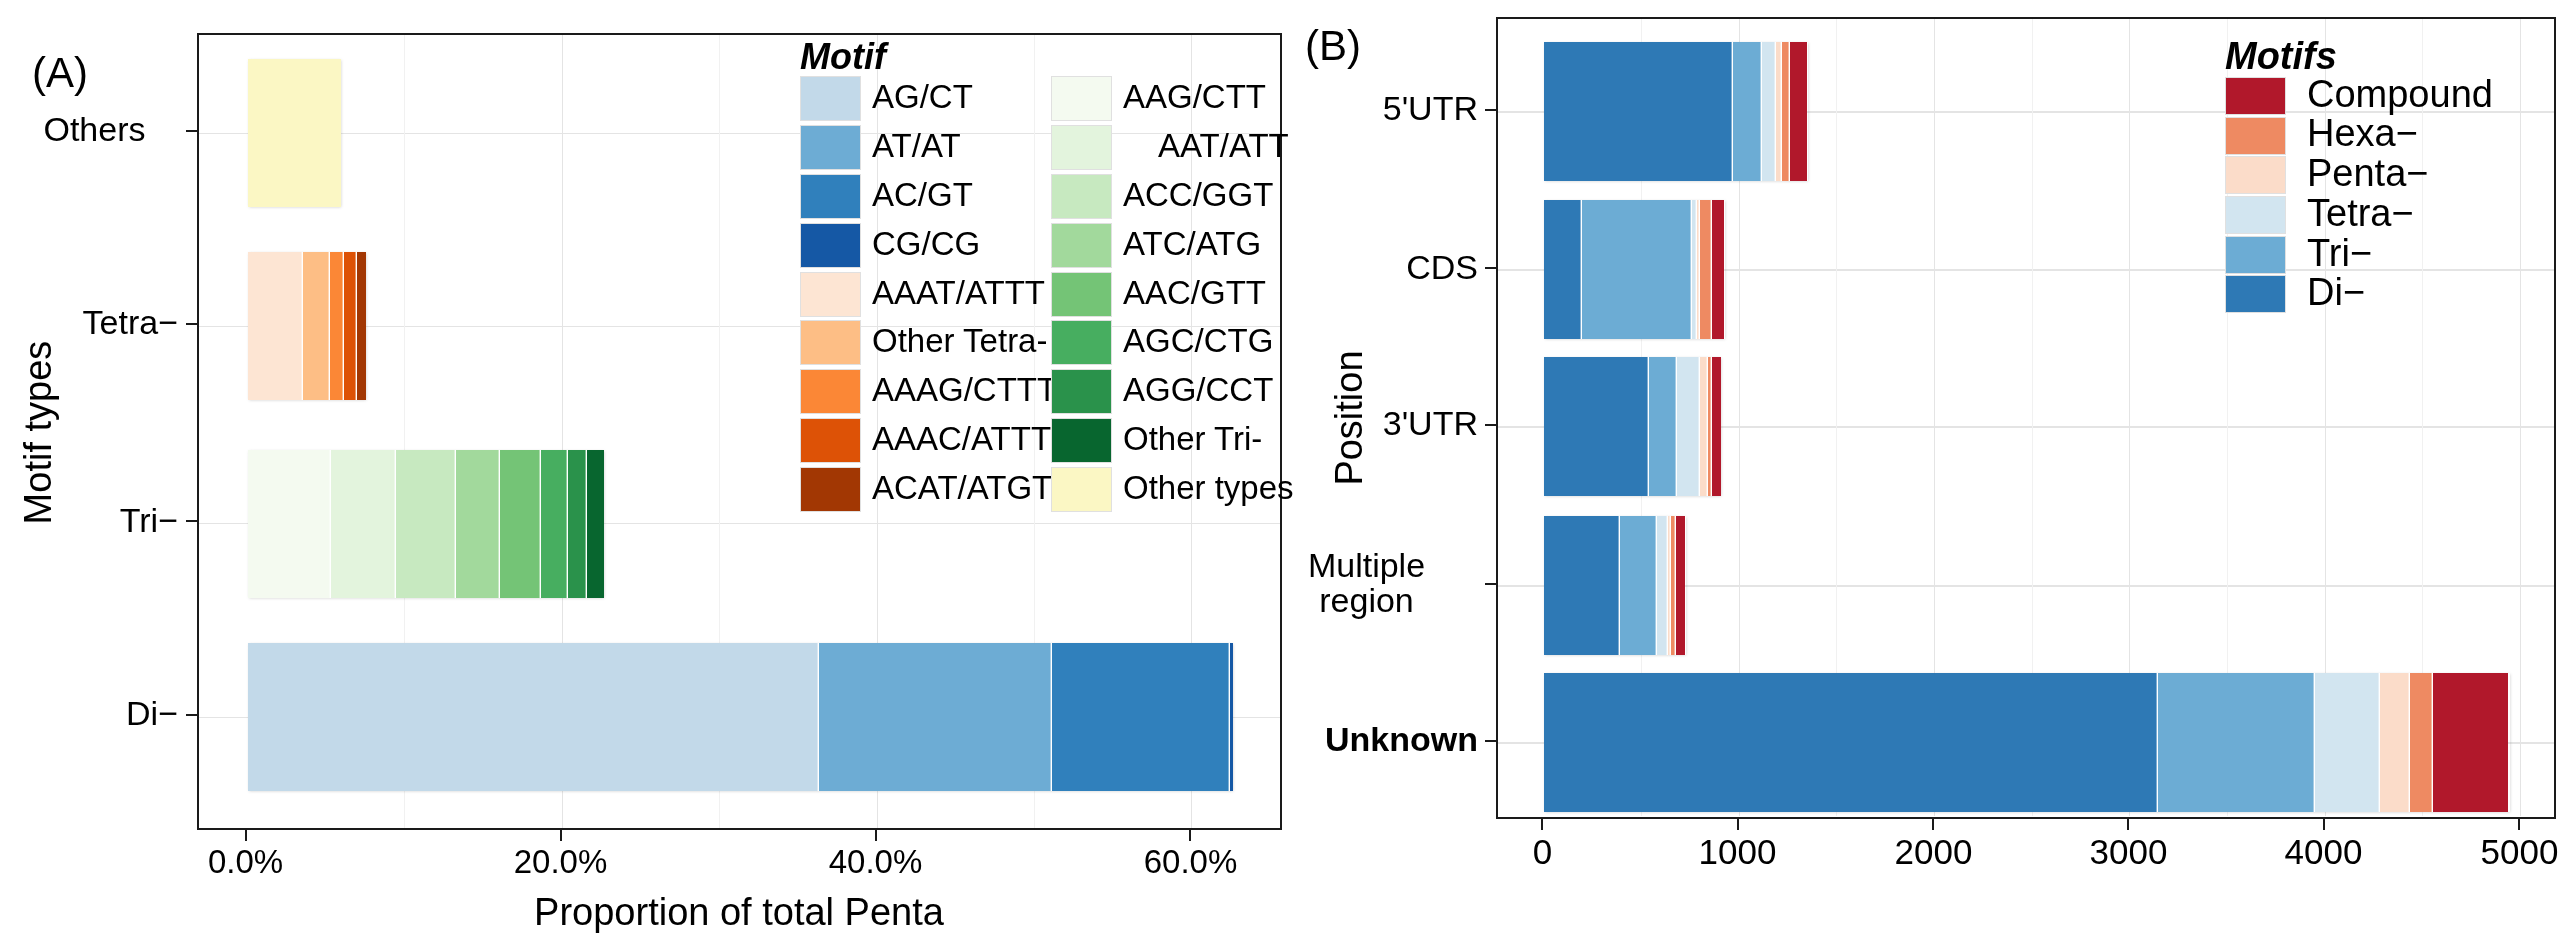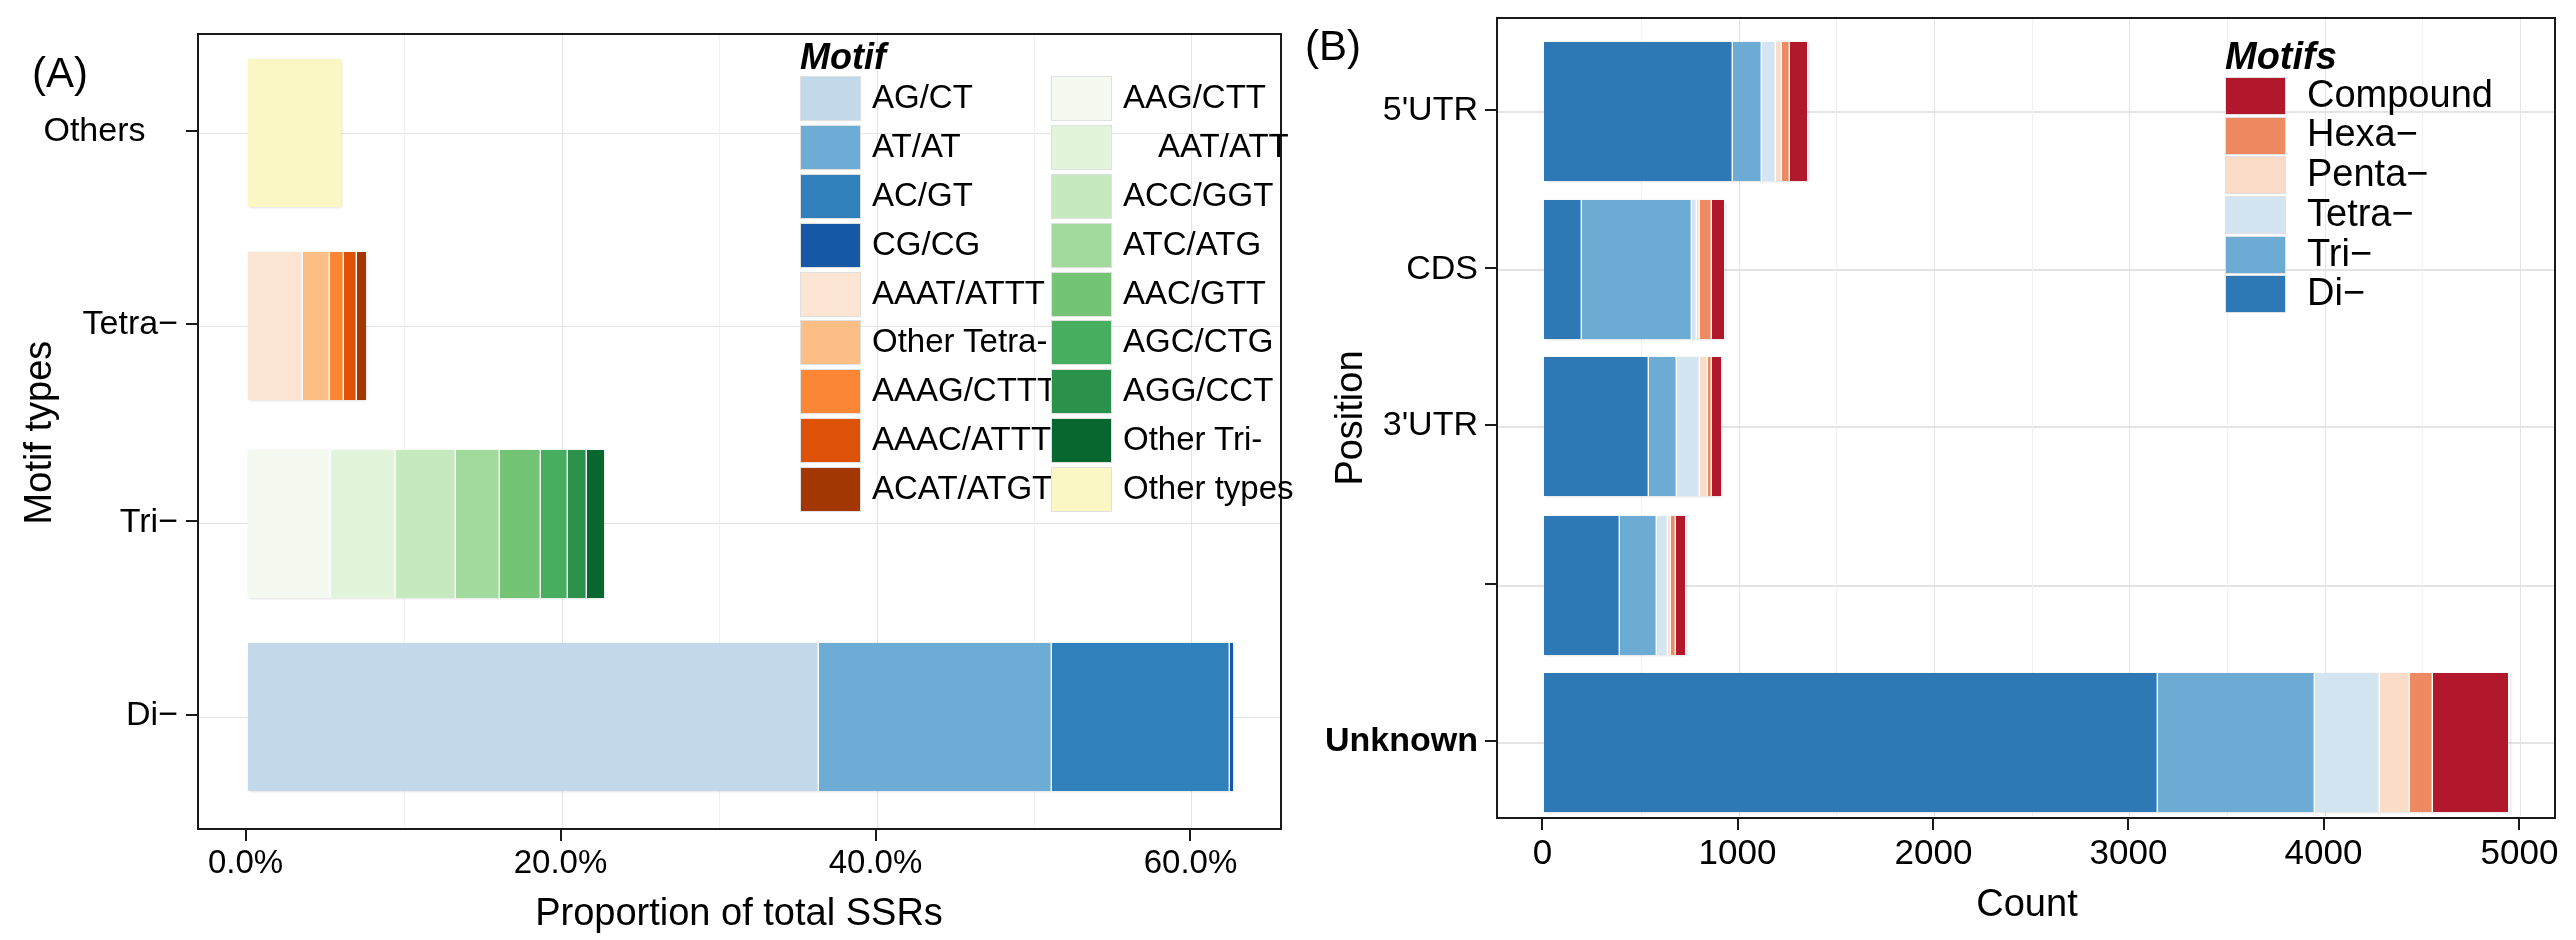--- a/index.html
+++ b/index.html
@@ -121,23 +121,22 @@
       <div class="bar" style="left: 46px; top: 654px; width: 966px; height: 139px;">
         <div class="seg" title="Di-: 3145" style="width: 614px; background: rgb(46, 121, 181);"></div>
         <div class="seg" title="Tri-: 805" style="width: 157px; background: rgb(108, 172, 212);"></div>
         <div class="seg" title="Tetra-: 335" style="width: 65px; background: rgb(210, 229, 240);"></div>
         <div class="seg" title="Penta-: 155" style="width: 30px; background: rgb(251, 220, 201);"></div>
         <div class="seg" title="Hexa-: 120" style="width: 23.4px; background: rgb(238, 138, 98);"></div>
         <div class="seg" title="Compound: 385" style="width: 75px; background: rgb(177, 24, 43);"></div>
       </div>
     </div>
 
-  <div class="axis-title" style="left:321px;top:891px;width:836px;">Proportion of total SSRs</div>
+  <div class="axis-title" style="left:321px;top:891px;width:836px;">Proportion of total Penta</div>
   <div class="axis-title rot" style="left:-360px;top:411px;width:797px;height:43px;">Motif types</div>
-  <div class="axis-title" style="left:1609px;top:882px;width:836px;">Count</div>
   <div class="axis-title rot" style="left:948px;top:397px;width:802px;height:42px;">Position</div>
 
   <div id="legendA" class="legend" style="left:800px;top:36px;width:488px;height:488px;">
     <div class="legend-title" style="left:0;top:0;font-size:36px;">Motif</div>
   <div class="lg-swatch" title="AG/CT" style="left: 0px; top: 40px; width: 61px; height: 45px; background: rgb(194, 217, 233);"></div>
       <div class="lg-label" style="left: 72px; top: 42px; font-size: 33px;">AG/CT</div>
       <div class="lg-swatch" title="AT/AT" style="left: 0px; top: 89px; width: 61px; height: 45px; background: rgb(109, 172, 212);"></div>
       <div class="lg-label" style="left: 72px; top: 91px; font-size: 33px;">AT/AT</div>
       <div class="lg-swatch" title="AC/GT" style="left: 0px; top: 138px; width: 61px; height: 45px; background: rgb(48, 128, 188);"></div>
       <div class="lg-label" style="left: 72px; top: 140px; font-size: 33px;">AC/GT</div>
@@ -217,16 +216,17 @@
     <div class="xticklab" style="left: 2219px; top: 832px; width: 209px; font-size: 35px;">4000</div>
     <div class="tickmark" style="left: 2518px; top: 819px; width: 2.1px; height: 11px;"></div>
     <div class="xticklab" style="left: 2415px; top: 832px; width: 209px; font-size: 35px;">5000</div>
     <div class="tickmark" style="left: 1485px; top: 109px; width: 11px; height: 2.1px;"></div>
     <div class="yticklab" style="left: 1255px; top: 91px; width: 223px; text-align: right;">5'UTR</div>
     <div class="tickmark" style="left: 1485px; top: 267px; width: 11px; height: 2.1px;"></div>
     <div class="yticklab" style="left: 1255px; top: 250px; width: 223px; text-align: right;">CDS</div>
     <div class="tickmark" style="left: 1485px; top: 424px; width: 11px; height: 2.1px;"></div>
     <div class="yticklab" style="left: 1255px; top: 406px; width: 223px; text-align: right;">3'UTR</div>
     <div class="tickmark" style="left: 1485px; top: 583px; width: 11px; height: 2.1px;"></div>
+    <div class="yticklab" style="left: 1255px; top: 548px; width: 223px; text-align: center;">Multiple<br>region</div>
     <div class="tickmark" style="left: 1485px; top: 740px; width: 11px; height: 2.1px;"></div>
     <div class="yticklab" style="left: 1255px; top: 722px; width: 223px; text-align: right; font-weight: bold;">Unknown</div>
   </div>
 
 
 </body></html>

